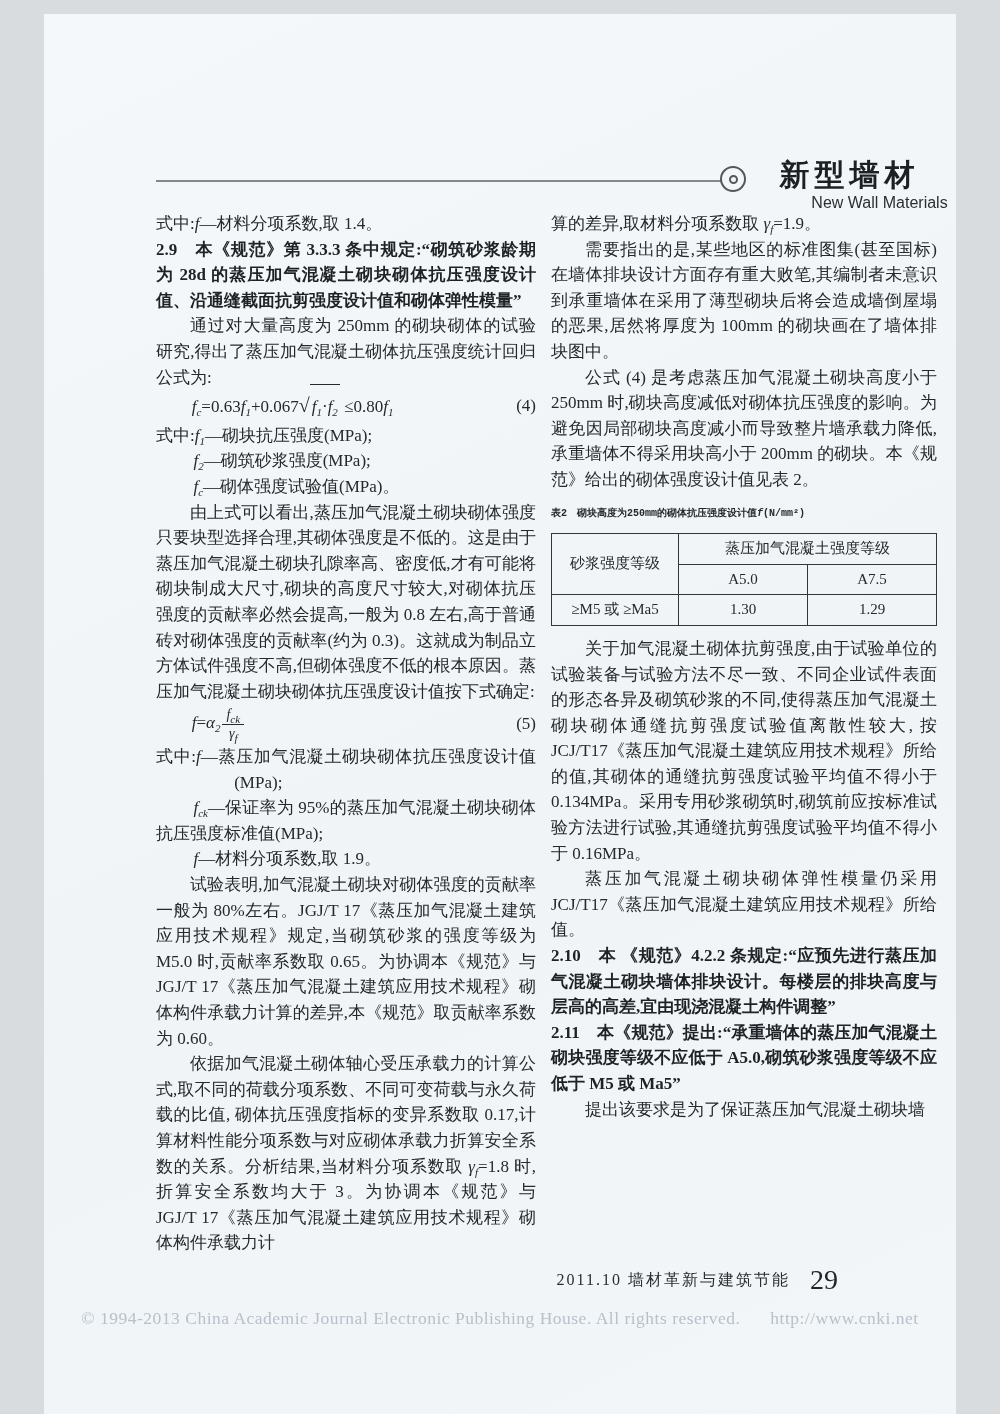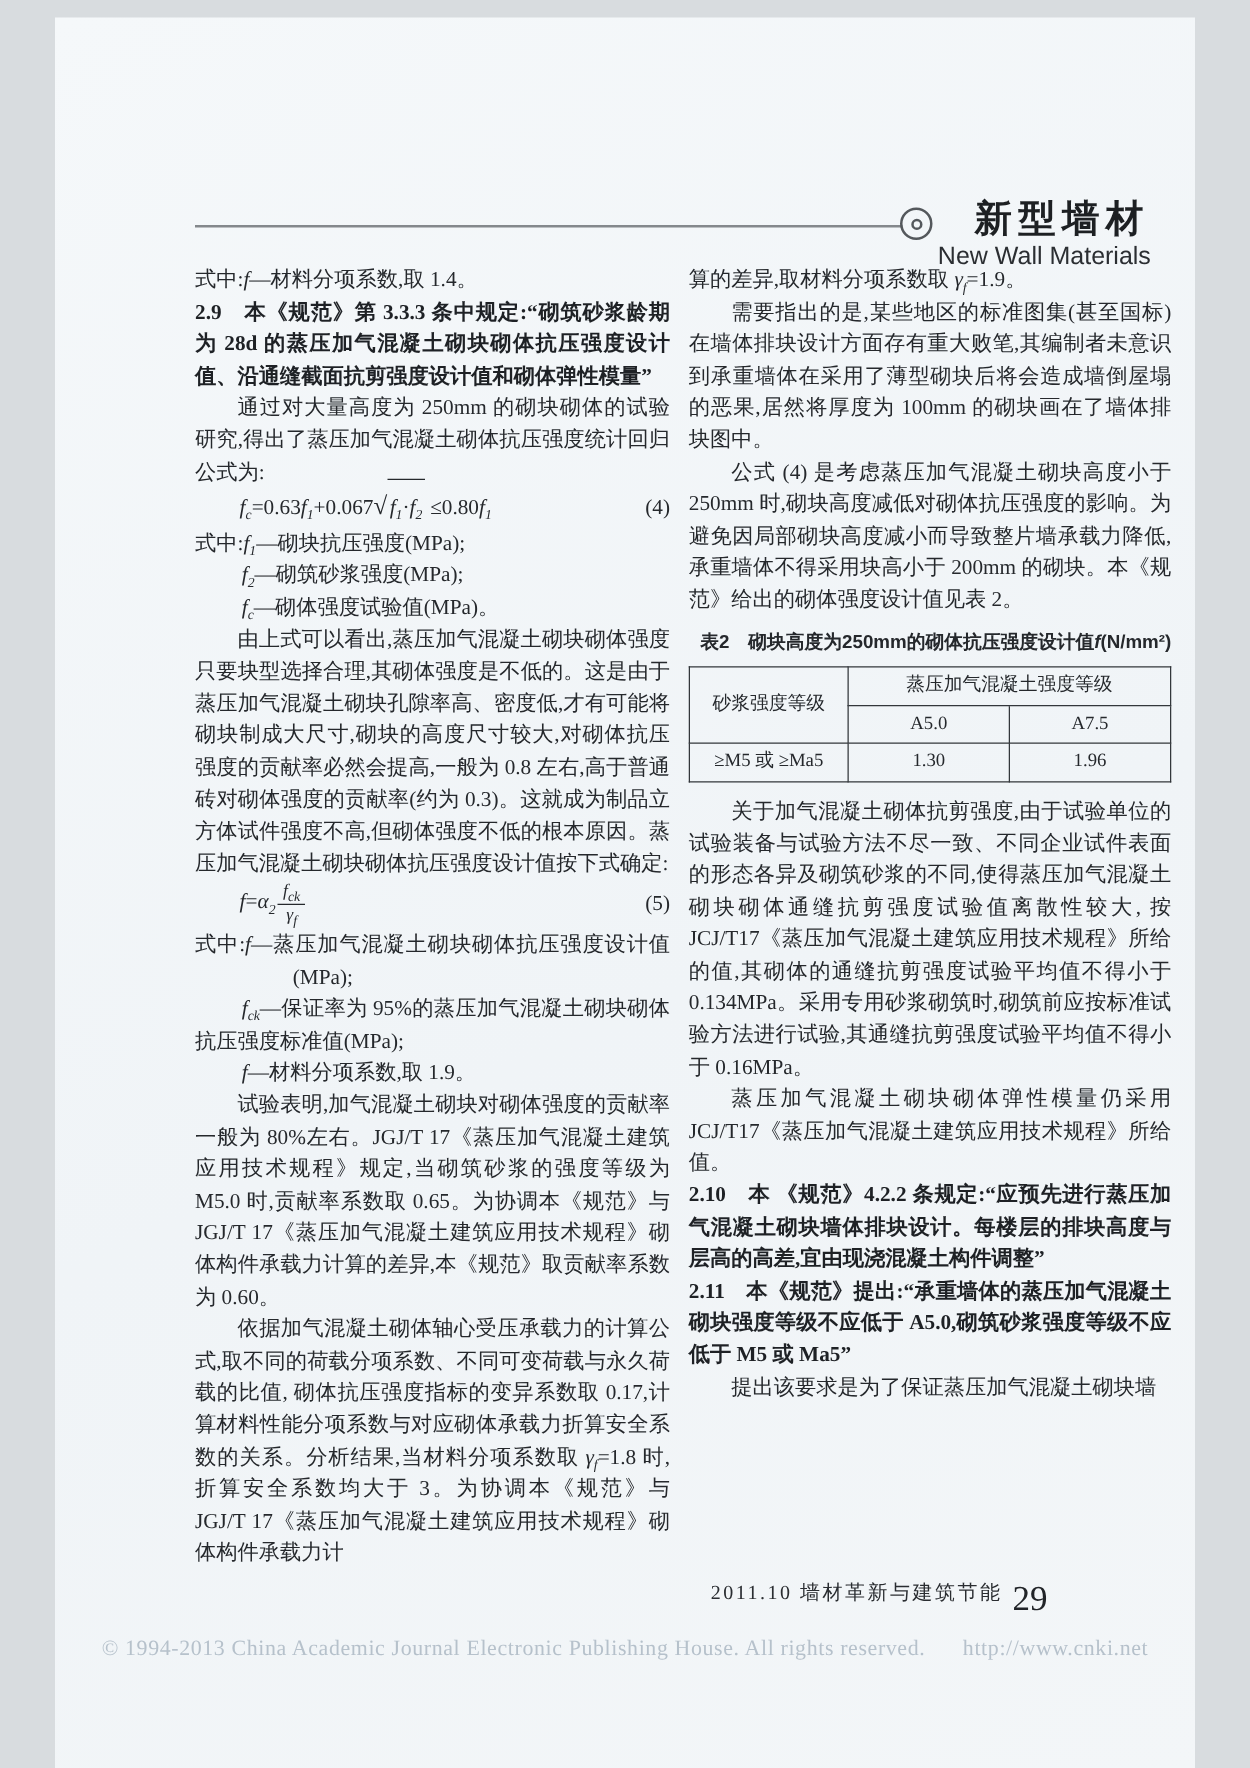--- a/index.html
+++ b/index.html
@@ -11,22 +11,22 @@
     color:#25282c;overflow:hidden;
   }
   
   .hdr-line{position:absolute;left:112px;top:166px;width:566px;height:2px;background:#84888c;}
   .hdr-bullet{position:absolute;left:676px;top:152px;width:26px;height:26px;border:2px solid #54585c;
     border-radius:50%;box-sizing:border-box;display:flex;align-items:center;justify-content:center;background:transparent;}
   .hdr-bullet .inner{width:9px;height:9px;border:2px solid #54585c;border-radius:50%;box-sizing:border-box;}
   .hdr-title{position:absolute;left:718px;top:141px;width:175px;text-align:center;
     font-family:"Liberation Sans","DejaVu Sans",sans-serif;font-weight:bold;font-size:30px;
     letter-spacing:5px;color:#1d2023;}
-  .hdr-sub{position:absolute;left:704px;top:180px;width:175px;text-align:center;
-    font-family:"Liberation Sans","DejaVu Sans",sans-serif;font-size:20px;color:#2b2e32;}
+  .hdr-sub{position:absolute;left:748px;top:180px;width:175px;text-align:center;
+    font-family:"Liberation Sans","DejaVu Sans",sans-serif;font-size:16px;color:#2b2e32;}
   
   .col{position:absolute;top:197px;font-size:17px;line-height:25.6px;text-align:justify;}
   .col-left{left:112px;width:380px;}
   .col-right{left:507px;width:386px;}
   .col p{margin:0;}
   p.indent{text-indent:2em;}
   p.bold{font-weight:bold;color:#1e2125;}
   p.def-sym{text-indent:2.2em;}
   p.def-hang{padding-left:4.6em;text-indent:-4.6em;}
   .it{font-style:italic;}
@@ -35,26 +35,26 @@
   .formula{position:relative;padding-left:2.1em;padding-right:3.2em;margin:3px 0;}
   .formula .label{position:absolute;right:0;top:50%;transform:translateY(-50%);font-style:normal;}
   .sqrt{white-space:nowrap;}
   .sqrt .radical{font-size:20px;}
   .radicand{border-top:1.5px solid #25282c;padding:12px 2px;}
   .frac{display:inline-block;vertical-align:middle;text-align:center;line-height:1.1;font-size:14px;margin:0 2px;}
   .frac .num{display:block;border-bottom:1px solid #25282c;padding:0 4px 1px;}
   .frac .den{display:block;padding-top:1px;}
   
   .tbl-wrap{margin:8px 0 10px;}
-  .tbl-caption{font-weight:bold;font-size:15px;text-align:right;margin:2px 0 7px;
-    font-family:Liberation Sans, sans-serif;text-indent:0;}
+  .tbl-caption{font-weight:bold;font-size:10px;text-align:left;margin:2px 0 7px;
+    font-family:Liberation Mono, monospace;text-indent:0;}
   table{width:100%;border-collapse:collapse;font-size:15px;table-layout:fixed;}
   td,th{border:1px solid #33373b;padding:2px 16px;text-align:center;font-weight:normal;height:26px;box-sizing:border-box;}
   
-  .footer{position:absolute;top:1250px;right:118px;display:flex;align-items:flex-start;gap:8px;}
+  .footer{position:absolute;top:1250px;right:118px;display:flex;align-items:center;gap:20px;}
   .f-journal{font-size:16px;letter-spacing:2px;color:#2a2d31;}
   .f-page{font-size:28px;color:#212428;}
   .copyright{position:absolute;top:1294px;left:0;width:100%;text-align:center;
     font-size:17.5px;color:#b6c1cb;letter-spacing:0.5px;}
   .cp-url{margin-left:30px;}
 </style>
 </head>
 <body>
 
 <div class="page">
@@ -93,21 +93,21 @@
               <td rowspan="2" style="width: 33%;">砂浆强度等级</td>
               <td colspan="2">蒸压加气混凝土强度等级</td>
             </tr>
             <tr>
               <td>A5.0</td>
               <td>A7.5</td>
             </tr>
             <tr>
               <td>≥M5 或 ≥Ma5</td>
               <td>1.30</td>
-              <td>1.96</td>
+              <td>1.29</td>
             </tr>
           </tbody>
         </table>
       </div>
       <p class="indent"><span>关于加气混凝土砌体抗剪强度,由于试验单位的试验装备与试验方法不尽一致、不同企业试件表面的形态各异及砌筑砂浆的不同,使得蒸压加气混凝土砌块砌体通缝抗剪强度试验值离散性较大, 按 JCJ/T17《蒸压加气混凝土建筑应用技术规程》所给的值,其砌体的通缝抗剪强度试验平均值不得小于 0.134MPa。采用专用砂浆砌筑时,砌筑前应按标准试验方法进行试验,其通缝抗剪强度试验平均值不得小于 0.16MPa。</span></p>
       <p class="indent"><span>蒸压加气混凝土砌块砌体弹性模量仍采用 JCJ/T17《蒸压加气混凝土建筑应用技术规程》所给值。</span></p>
       <p class="bold"><span>2.10　本 《规范》4.2.2 条规定:“应预先进行蒸压加气混凝土砌块墙体排块设计。每楼层的排块高度与层高的高差,宜由现浇混凝土构件调整”</span></p>
       <p class="bold"><span>2.11　本《规范》提出:“承重墙体的蒸压加气混凝土砌块强度等级不应低于 A5.0,砌筑砂浆强度等级不应低于 M5 或 Ma5”</span></p>
       <p class="indent"><span>提出该要求是为了保证蒸压加气混凝土砌块墙</span></p>
     </div>

